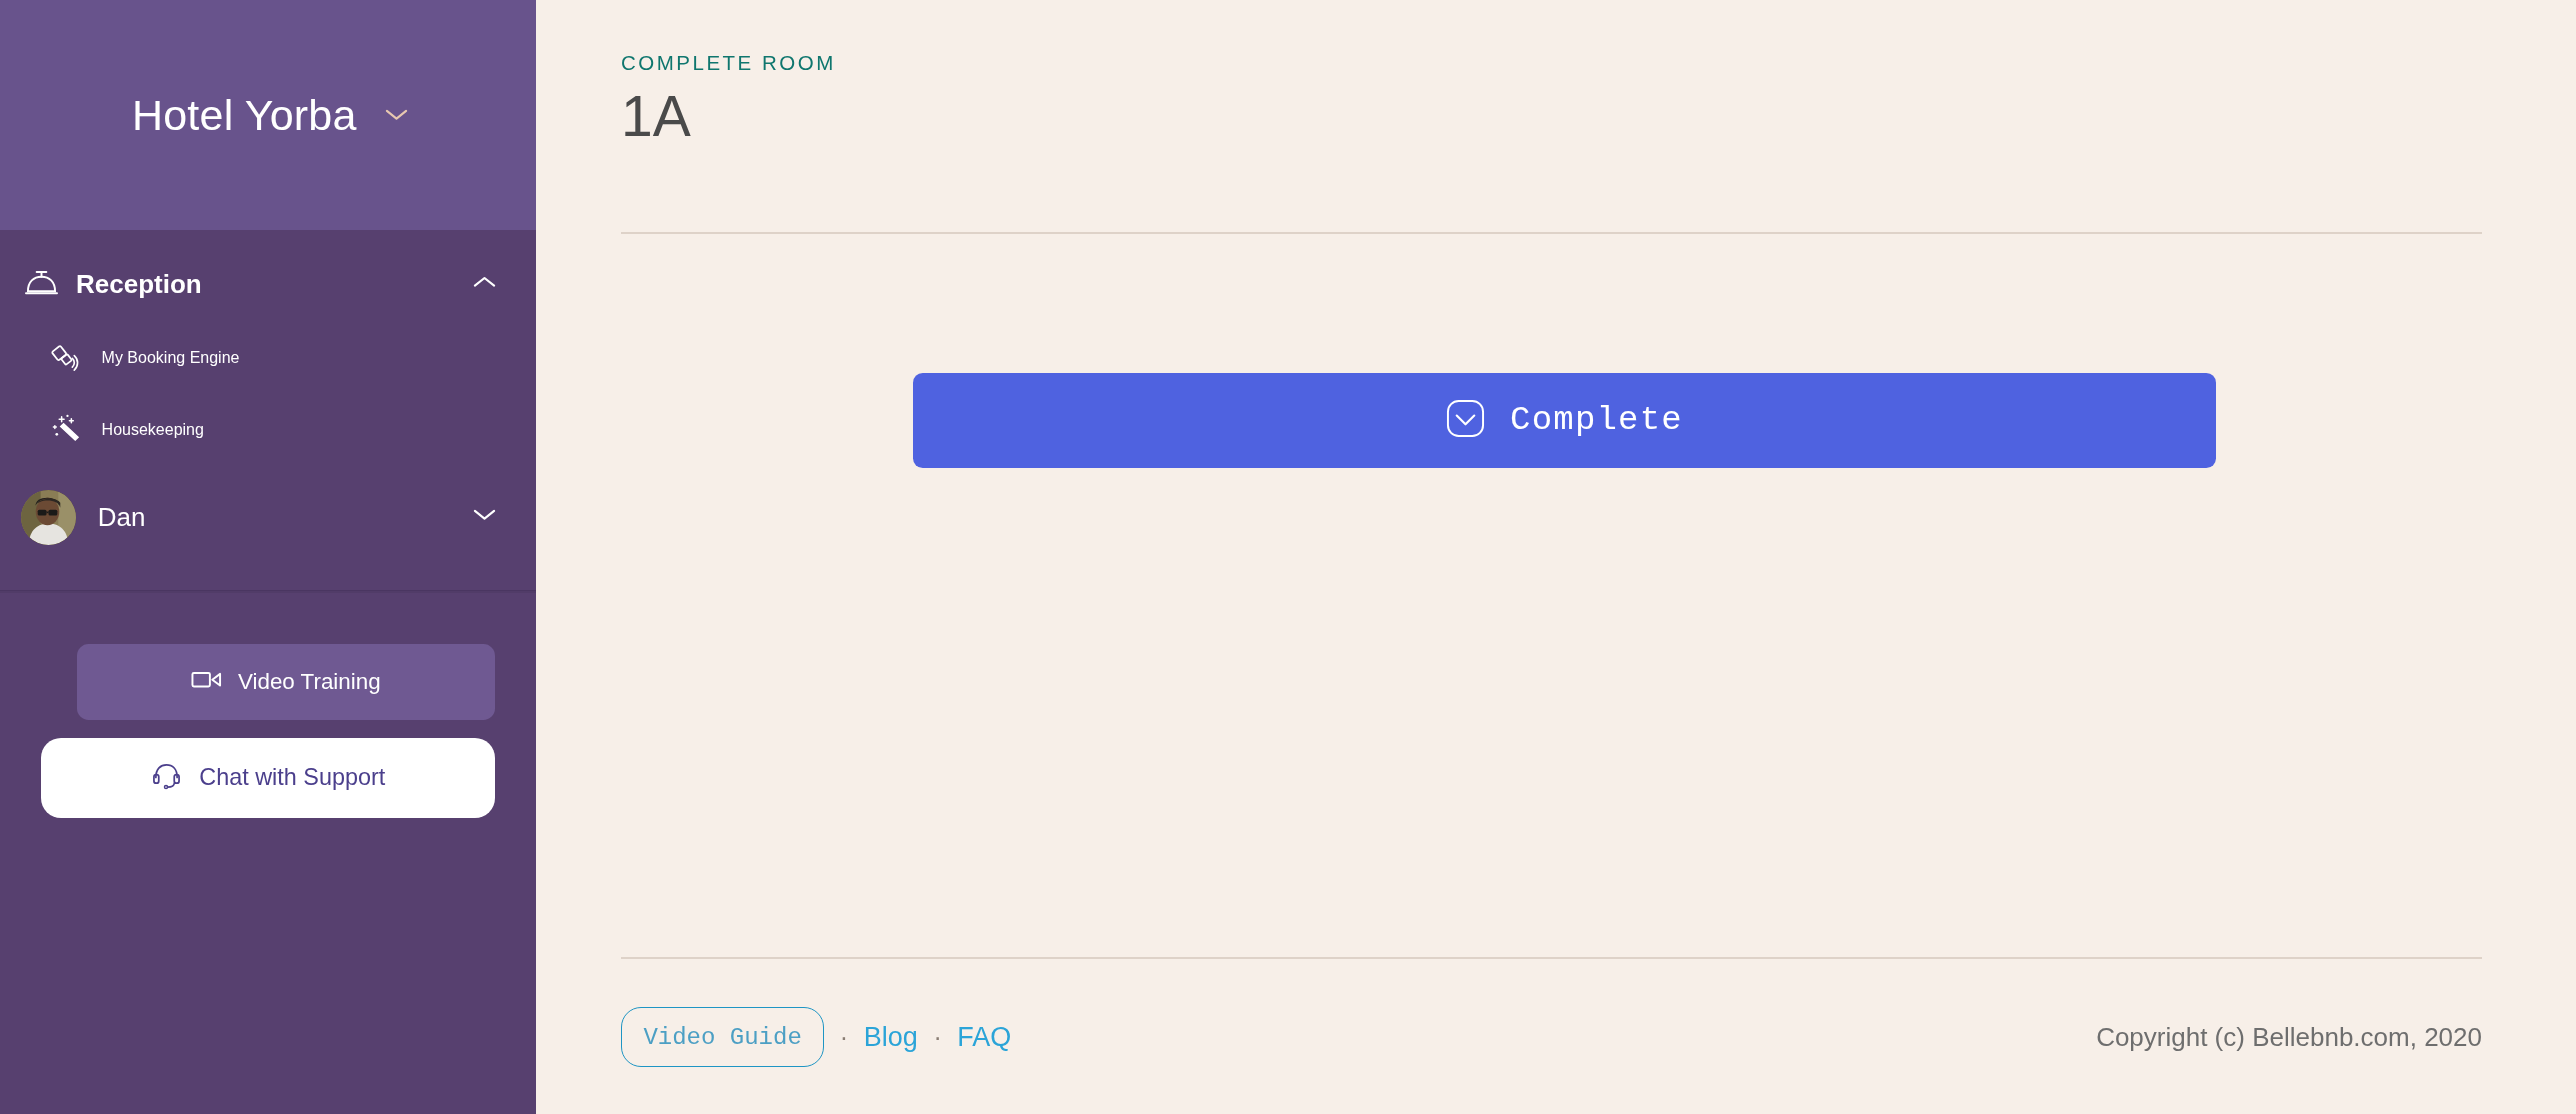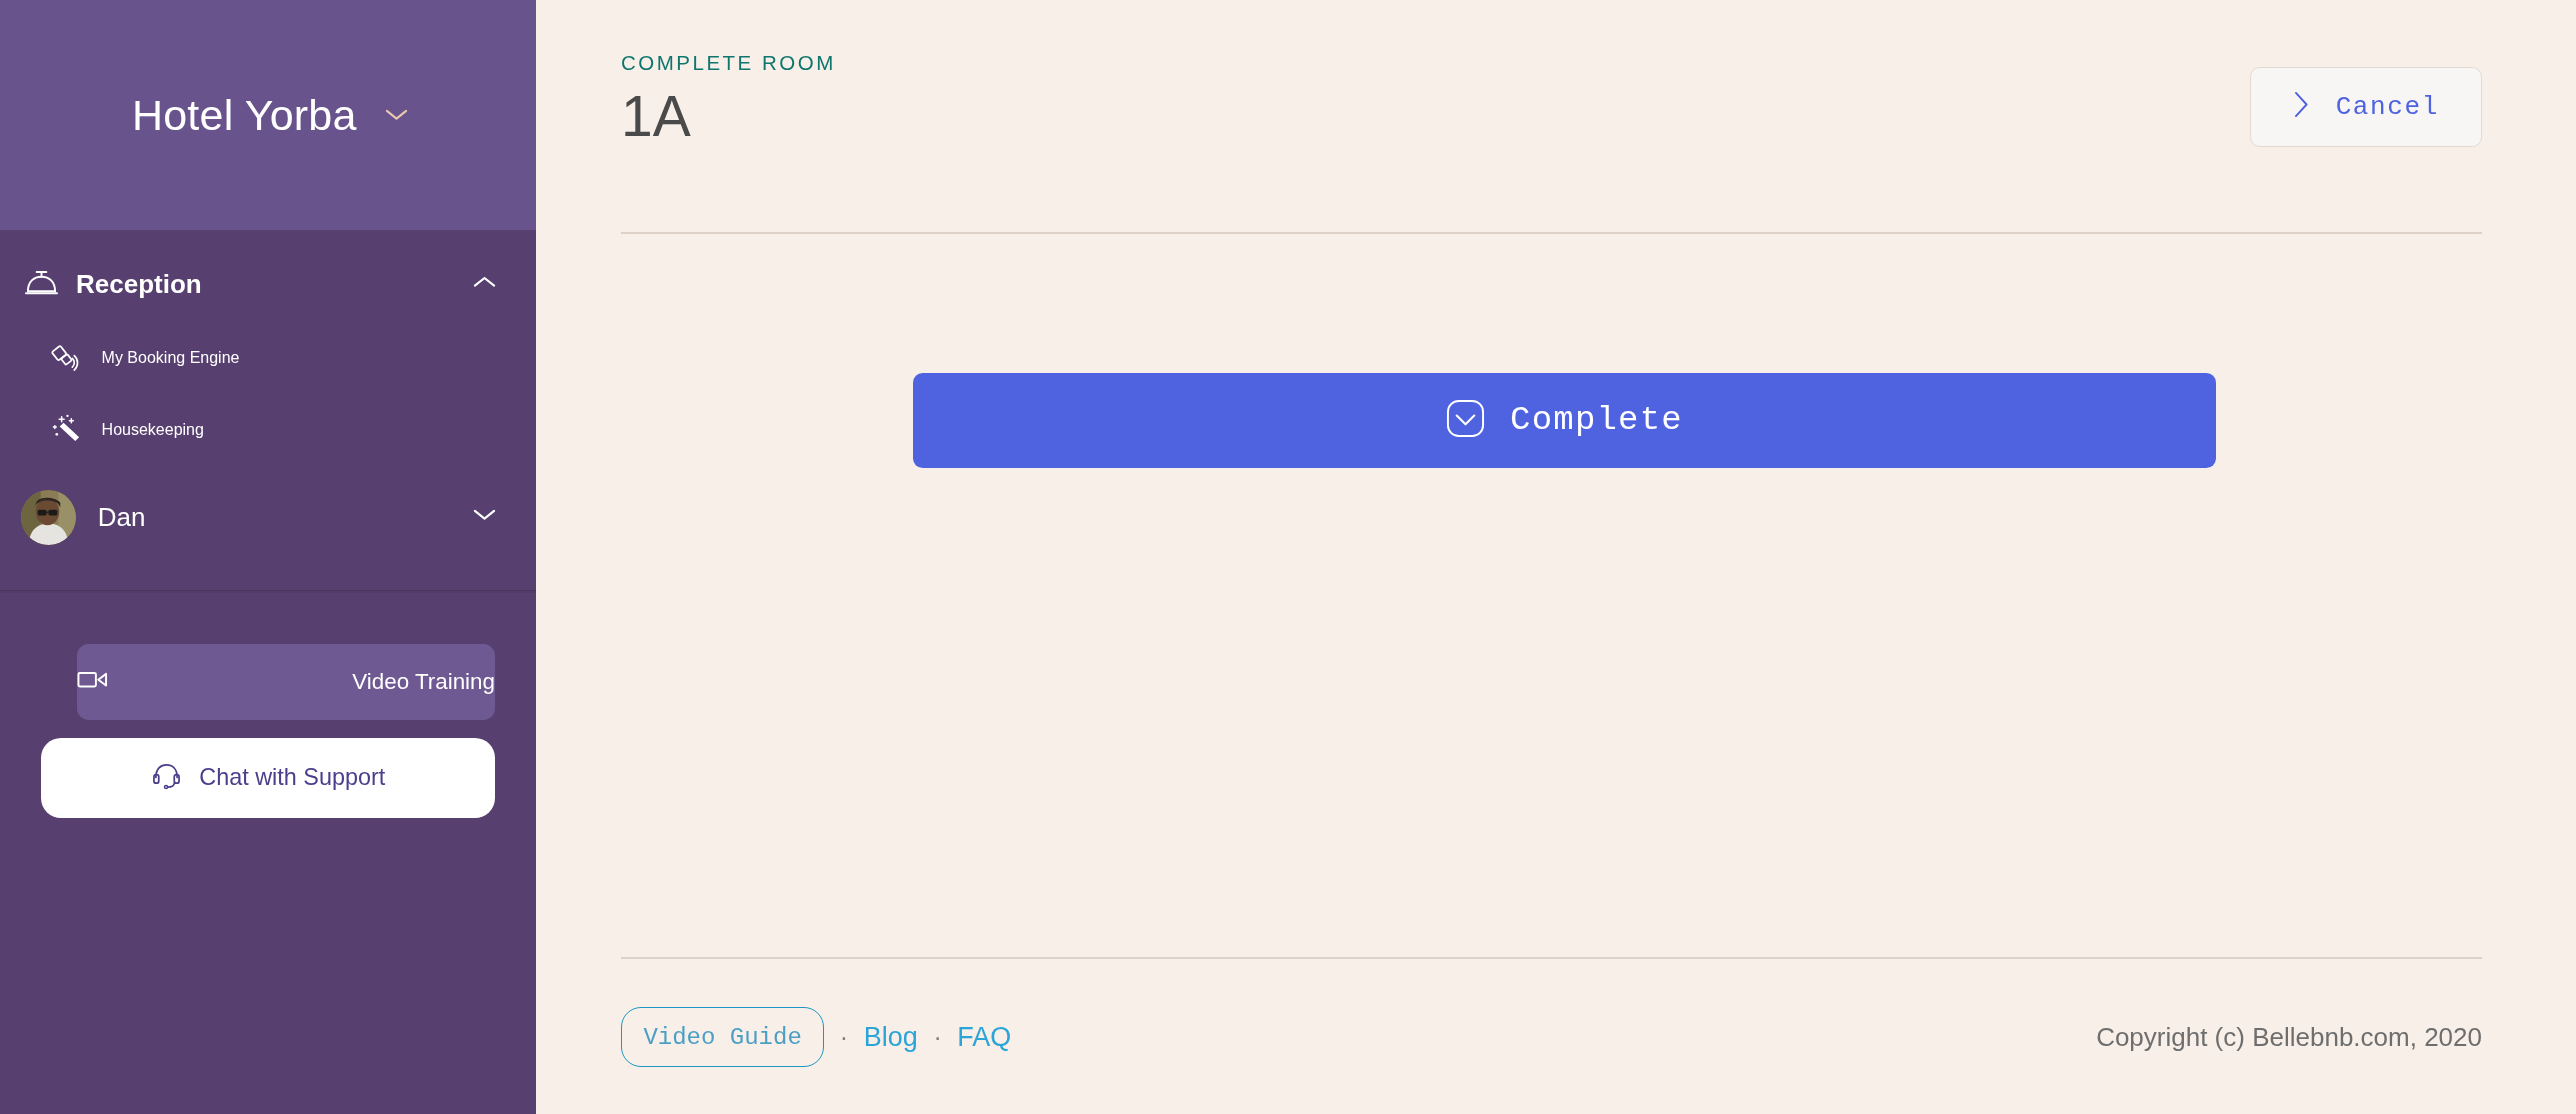--- a/index.html
+++ b/index.html
@@ -128,21 +128,21 @@
 
   #sidebar-actions {
     padding: 51px 41px 0 41px;
   }
   #video-training-button {
     height: 76px;
     border-radius: 11.7px;
     background: #6f5992;
     display: flex;
     align-items: center;
-    justify-content: space-between;
+    justify-content: center;
     gap: 15.6px;
     cursor: pointer;
     margin-left: 36px;
   }
   #video-training-label {
     color: #ffffff;
     font-size: 22.4px;
     white-space: nowrap;
   }
   #chat-support-button {
@@ -461,28 +461,20 @@
 
 </aside>
 
 <main id="main">
 
   <header id="page-header">
     <div id="header-titles">
       <div id="eyebrow">COMPLETE ROOM</div>
       <h1 id="page-title">1A</h1>
     </div>
-    <div id="cancel-button">
-      <span>
-        <svg width="17.5" height="29" viewBox="0 0 18 30">
-          <path d="M3 3 L14 15 L3 27" fill="none" stroke="#4f62e0" stroke-width="2" stroke-linecap="round" stroke-linejoin="round"></path>
-        </svg>
-      </span>
-      <span id="cancel-label">Cancel</span>
-    </div>
   </header>
 
   <div class="hrule"></div>
 
   <section id="form-area">
 
 
     <div id="complete-row">
       <div id="complete-spacer"></div>
       <button id="complete-button">

